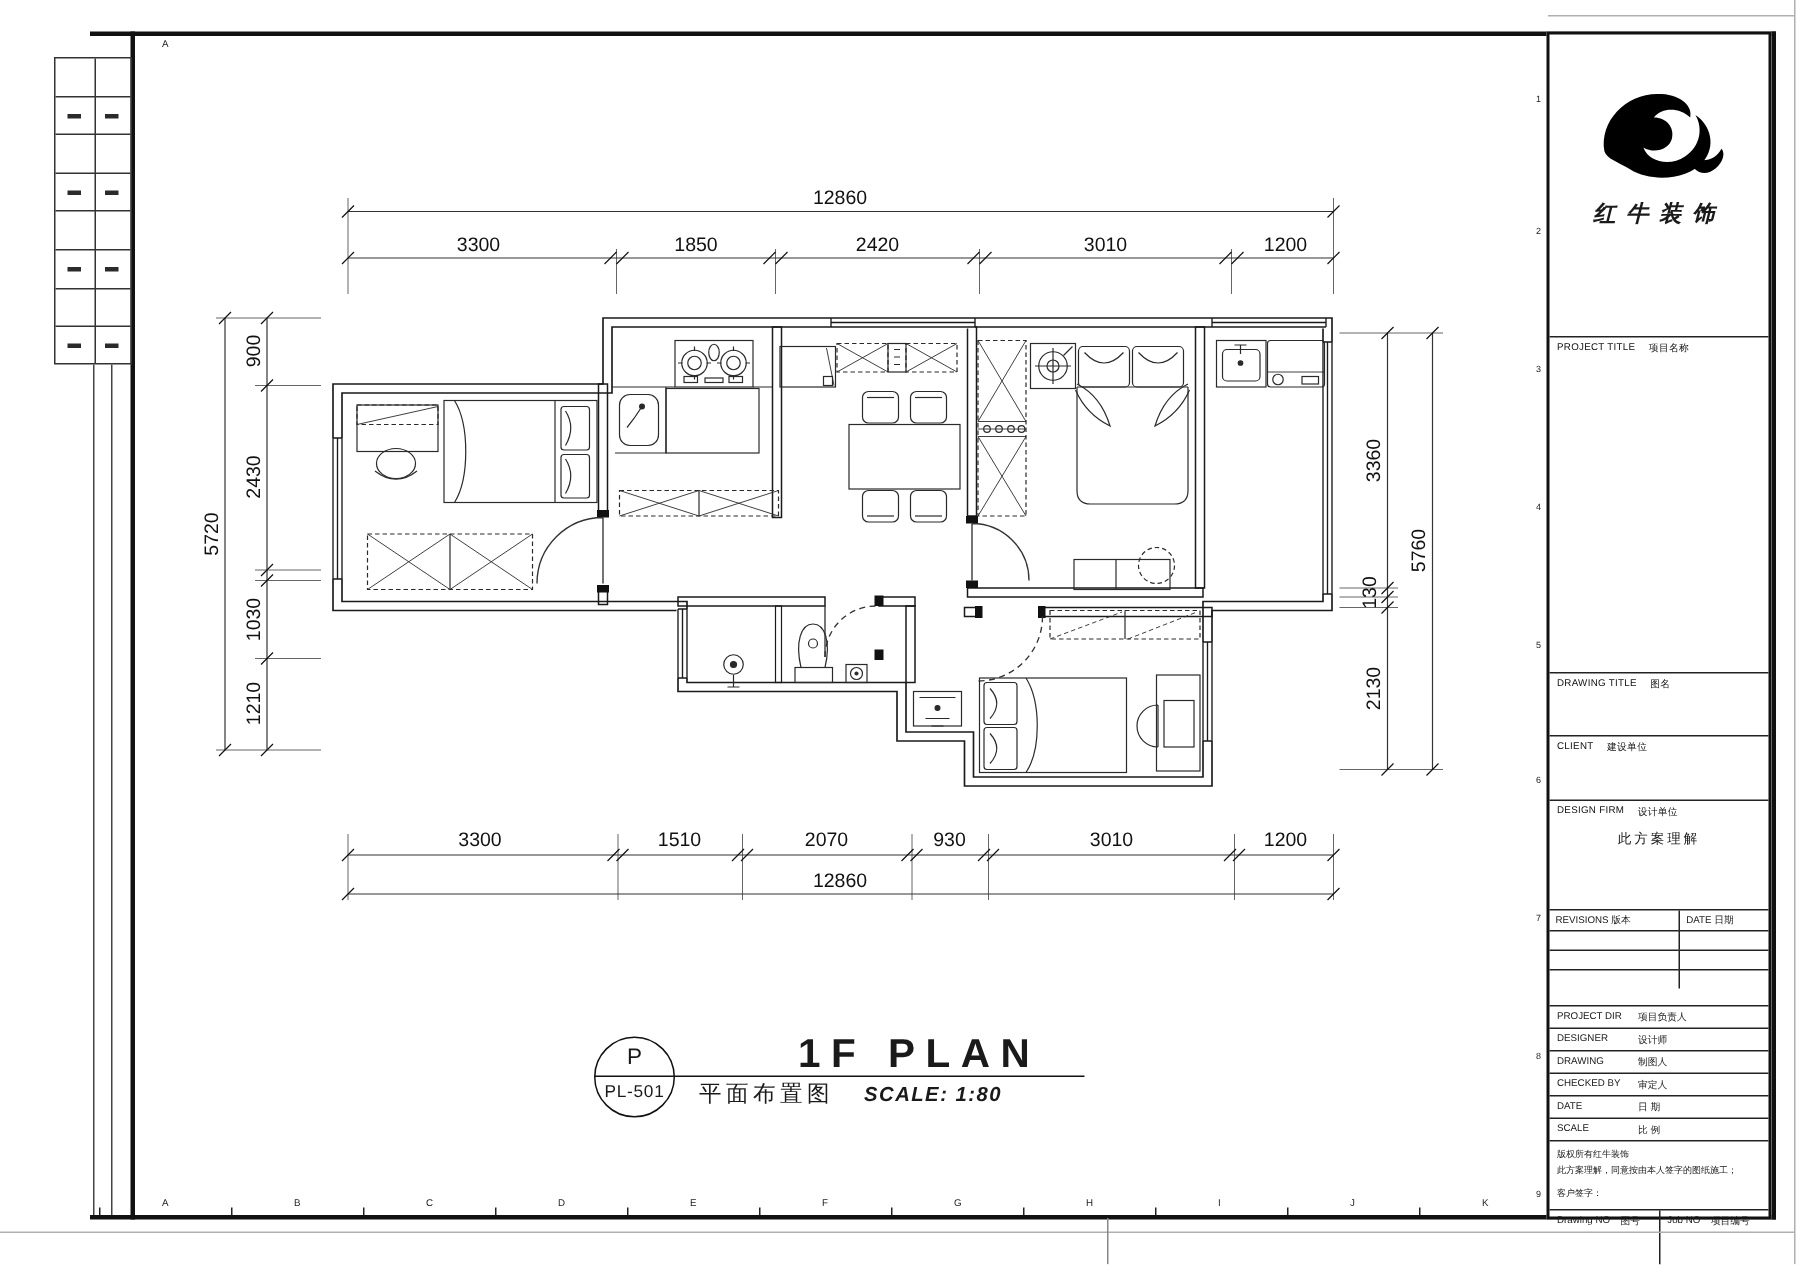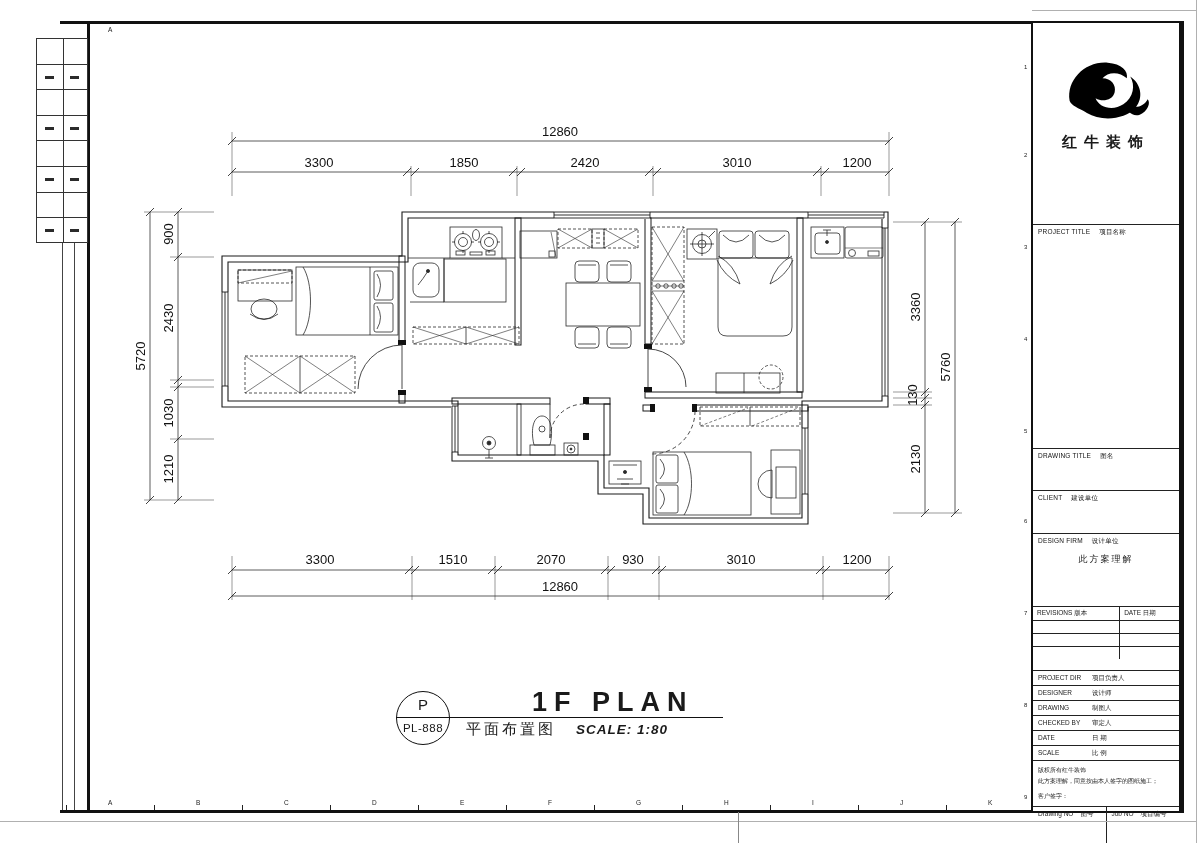--- a/index.html
+++ b/index.html
@@ -357,29 +357,29 @@
   <span class="row-num" style="left:1024px;top:244px">3</span>
   <span class="row-num" style="left:1024px;top:336px">4</span>
   <span class="row-num" style="left:1024px;top:428px">5</span>
   <span class="row-num" style="left:1024px;top:518px">6</span>
   <span class="row-num" style="left:1024px;top:610px">7</span>
   <span class="row-num" style="left:1024px;top:702px">8</span>
   <span class="row-num" style="left:1024px;top:794px">9</span>
 
   <div class="ptitle-circle">
     <div class="p">P</div>
-    <div class="code">PL-888</div>
+    <div class="code">PL-501</div>
   </div>
   <div class="ptitle-rule"></div>
   <div class="ptitle-en">1F PLAN</div>
   <div class="ptitle-cn">平面布置图</div>
   <div class="ptitle-scale">SCALE: 1:80</div>
 
   <div class="titleblock">
-    <div style="height:175px;">
+    <div style="height:175px;font-style:italic;">
       <svg width="104" height="76" viewBox="0 0 120 84" style="display:block;margin:26px auto 0">
         <path fill="#000" d="M18,58 C14,34 36,12 62,14 C78,15 86,24 84,32 C76,24 62,24 56,32 C66,32 72,40 70,48 C68,57 56,60 48,55 C52,66 68,70 80,62 C92,54 94,40 88,30 C100,38 104,54 94,66 C82,80 54,82 38,72 C28,66 20,64 18,58 Z"></path>
         <path fill="#000" d="M84,62 C94,68 104,64 108,56 C112,60 108,70 99,74 C91,77 83,70 84,62 Z"></path>
       </svg>
       <div class="tb-company">红牛装饰</div>
     </div>
     <div class="tb-sec" style="height:224px;">
       <div class="lab">
         <span class="en">PROJECT TITLE</span>
         <span class="cn">项目名称</span>

